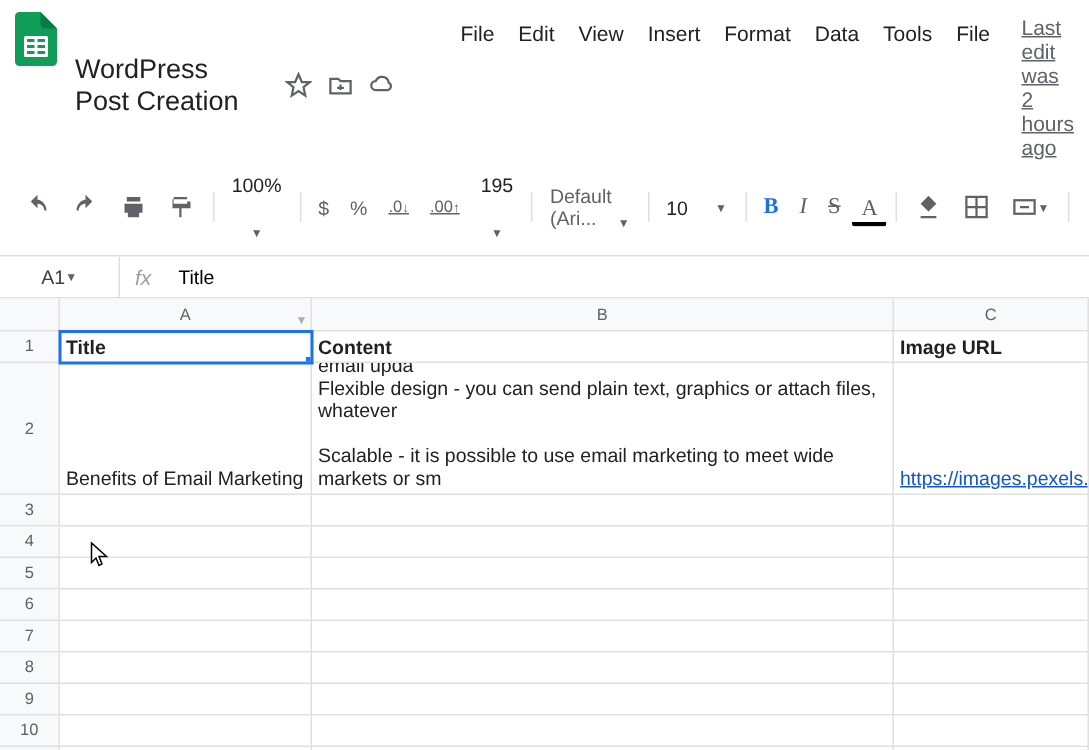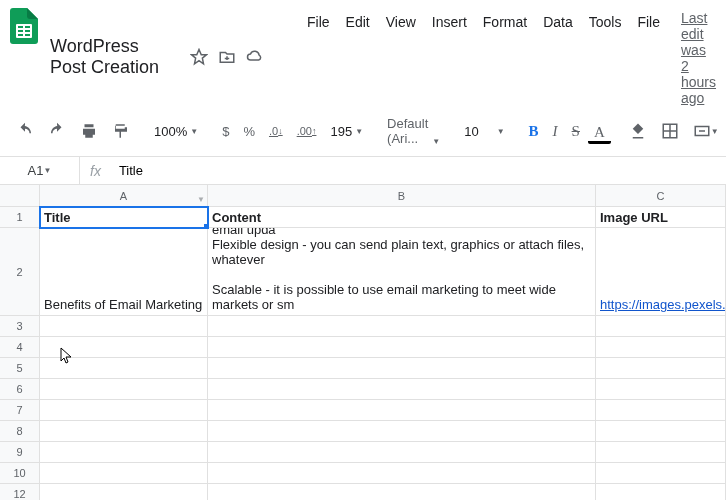--- a/index.html
+++ b/index.html
@@ -9,21 +9,21 @@
     .title-area { display: flex; flex-direction: row; }
     .title-row { display: flex; align-items: center; gap: 10px; }
     .doc-title { font-size: 18px; color: #202124; padding: 2px 4px; }
     .title-icon { color: #5f6368; display: inline-flex; }
     .menu-row { display: flex; align-items: flex-start; gap: 2px; margin-top: 2px; margin-left: 36px; }
     .menu-item { padding: 4px 7px; font-size: 14px; color: #202124; cursor: pointer; border-radius: 4px; }
     .last-edit { color: #5f6368; text-decoration: underline; font-size: 14px; margin-left: 12px; cursor: pointer; }
     .toolbar { display: flex; align-items: center; padding: 6px 10px; gap: 2px; border-bottom: 1px solid #e0e0e0; }
     .tb-btn { padding: 5px 6px; border-radius: 2px; cursor: pointer; display: inline-flex; align-items: center; color: #5f6368; }
     .tb-sep { width: 1px; height: 20px; background: #e0e0e0; margin: 0 4px; }
-    .zoom-sel { display: flex; align-items: center; gap: 3px; padding: 4px 6px; font-size: 13px; color: #202124; cursor: pointer; }
+    .zoom-sel { display: flex; align-items: center; gap: 20px; padding: 4px 6px; font-size: 13px; color: #202124; cursor: pointer; flex-direction: column; }
     .font-sel { display: flex; align-items: flex-end; gap: 4px; padding: 4px 6px; font-size: 13px; color: #5f6368; cursor: pointer; width: 90px; }
     .size-sel { display: flex; align-items: center; gap: 4px; padding: 4px 6px; font-size: 13px; color: #202124; cursor: pointer; }
     .bold-active { color: #1a73e8; font-weight: bold; }
     .name-box-row { display: flex; align-items: center; border-bottom: 1px solid #e0e0e0; height: 28px; }
     .name-box { width: 80px; padding: 0 8px; font-size: 13px; color: #3c4043; border-right: 1px solid #e0e0e0; height: 100%; display: flex; align-items: center; justify-content: center; }
     .fx-label { font-style: italic; color: #9aa0a6; padding: 0 10px; font-size: 14px; }
     .formula-input { flex: 1; padding: 0 8px; border: none; outline: none; font-size: 13px; font-family: Arial; }
     .grid { position: relative; }
     .col-headers { display: flex; height: 22px; }
     .row-head-corner { width: 40px; background: #f8f9fa; border-right: 1px solid #e0e0e0; border-bottom: 1px solid #e0e0e0; }

